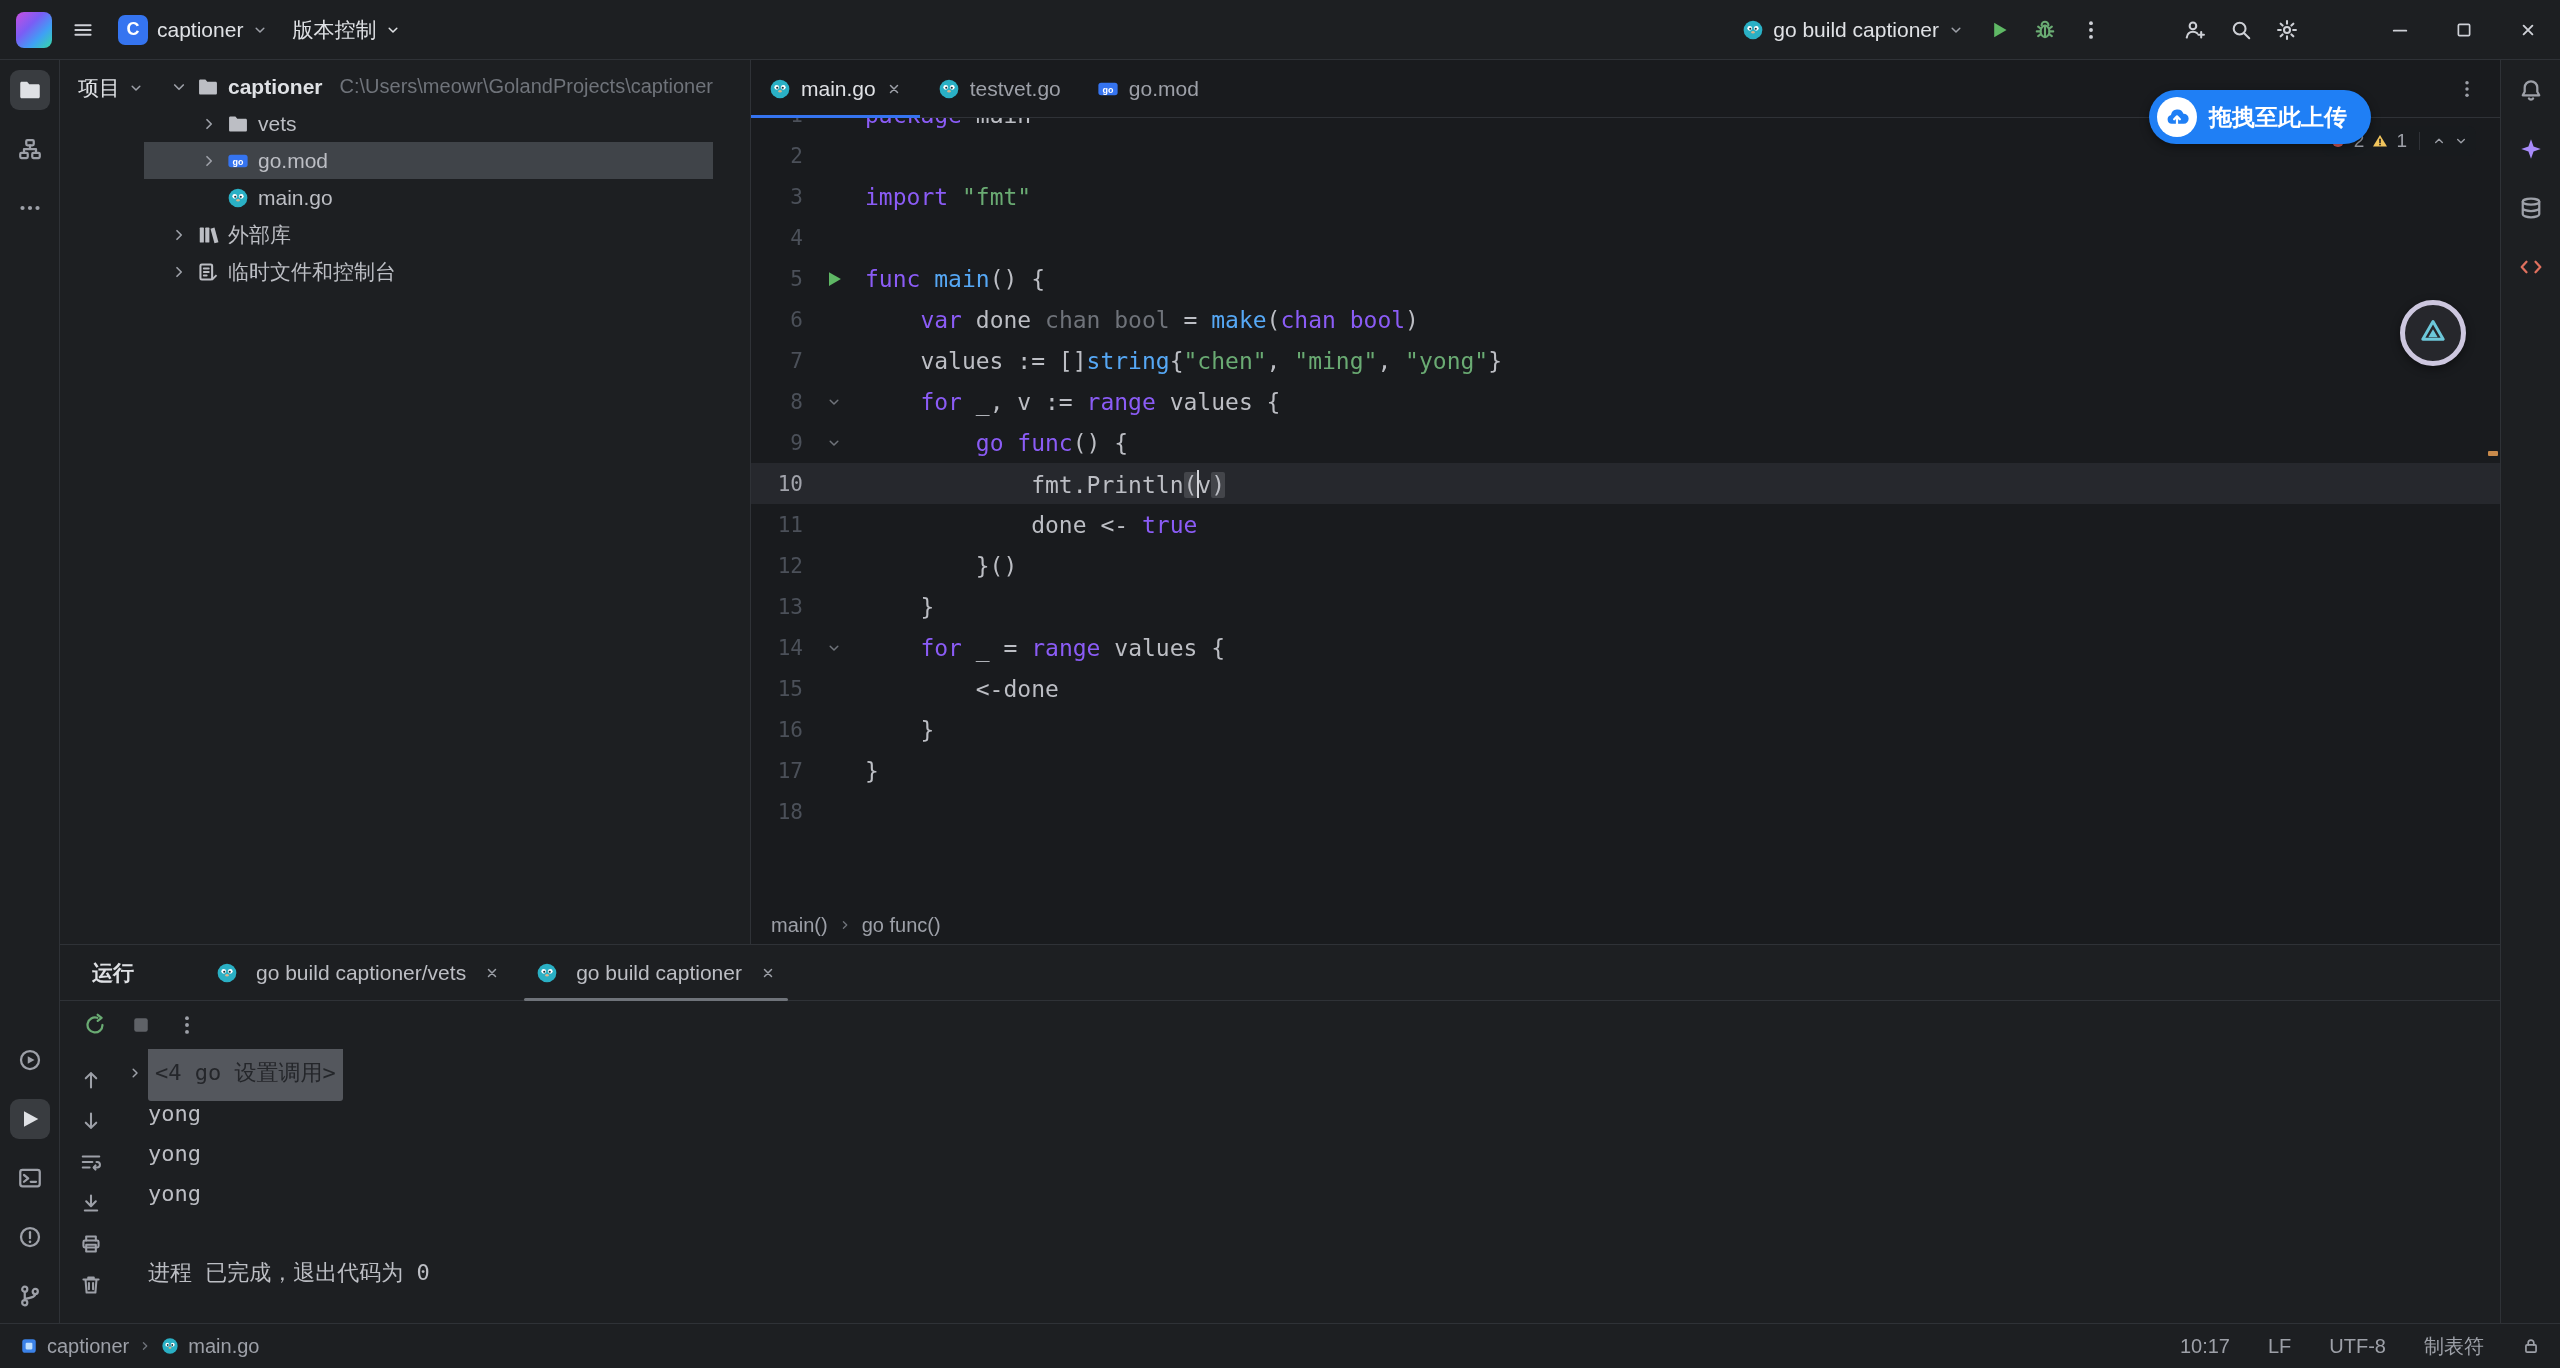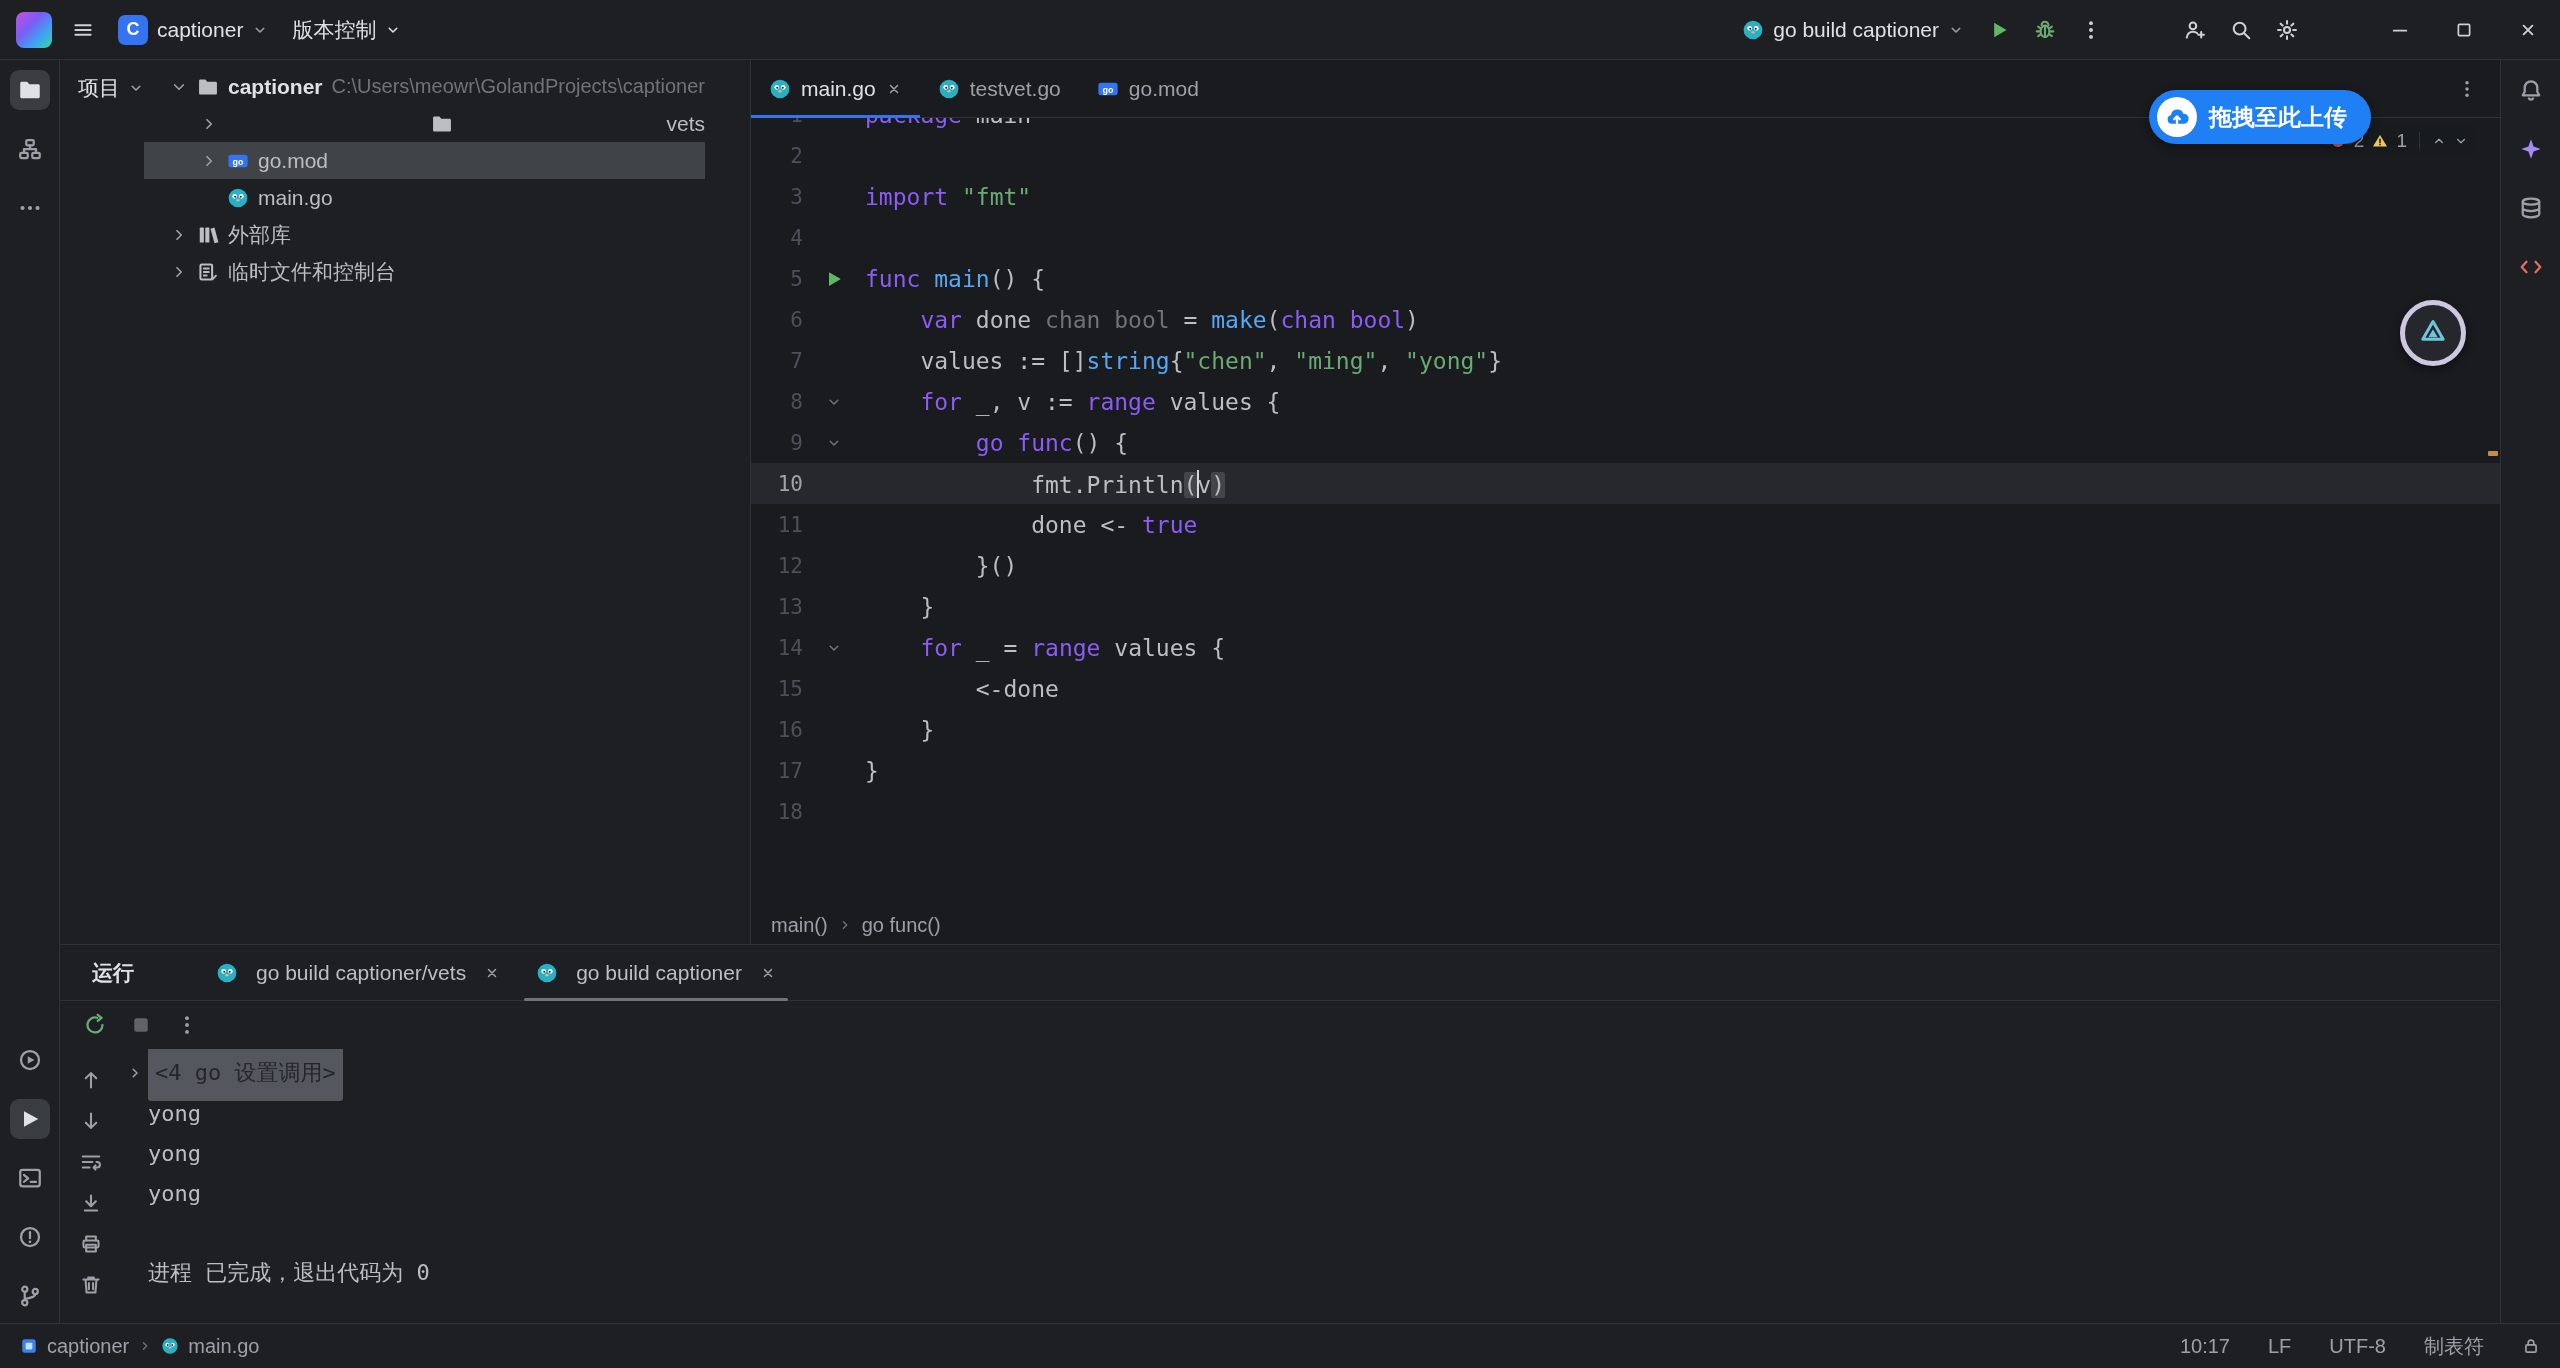--- a/index.html
+++ b/index.html
@@ -43,21 +43,21 @@
   .center-col{flex:1;display:flex;flex-direction:column;min-width:0}
   .upper-row{height:884px;display:flex;min-height:0}
 
   
   .project-panel{width:691px;flex:none;display:flex;flex-direction:row;background:var(--panel);border-right:1px solid var(--border)}
   .panel-header{height:56px;display:flex;align-items:center;gap:8px;padding-left:18px;color:var(--bright)}
   .tree{padding-top:8px}
   .tree-row{height:37px;display:flex;align-items:center;gap:9px;white-space:nowrap;overflow:hidden}
   .tree-row.selected{background:var(--selection)}
   .t-label{color:var(--text)} .t-label.bold{color:var(--bright);font-weight:700}
-  .t-path{color:var(--faint);font-size:20px;margin-left:0}
+  .t-path{color:var(--faint);font-size:20px;margin-left:8px}
   .chev{color:var(--dim)}
 
   
   .editor-col{flex:1;display:flex;flex-direction:column;background:var(--editor);min-width:0;position:relative}
   .tabbar{height:58px;flex:none;display:flex;align-items:stretch;border-bottom:1px solid var(--border);padding-right:10px}
   .tabs{display:flex}
   .tab{display:flex;align-items:center;gap:10px;padding:0 18px;color:var(--dim);position:relative}
   .tab.active{color:var(--bright)}
   .tab.active::after{content:"";position:absolute;left:0;right:0;bottom:-1px;height:3px;background:var(--accent)}
   .tabx{color:var(--dim)}
@@ -329,21 +329,21 @@
                 </svg>
               </span>
               <span class="ic i22">
                 <svg class="fi" viewBox="0 0 16 16">
                   <path d="M1.5 3.5c0-.6.4-1 1-1h3.6l1.4 1.7h6c.6 0 1 .4 1 1v7.3c0 .6-.4 1-1 1h-11c-.6 0-1-.4-1-1z"></path>
                 </svg>
               </span>
               <span class="t-label bold">captioner</span>
               <span class="t-path">C:\Users\meowr\GolandProjects\captioner</span>
             </div>
-            <div class="tree-row" style="padding-left: 56px; justify-content: space-between;">
+            <div class="tree-row" style="padding-left: 56px;">
               <span class="ic i18 chev">
                 <svg class="st" viewBox="0 0 16 16">
                   <path d="M6.2 4.2L10 8l-3.8 3.8"></path>
                 </svg>
               </span>
               <span class="ic i22">
                 <svg class="fi" viewBox="0 0 16 16">
                   <path d="M1.5 3.5c0-.6.4-1 1-1h3.6l1.4 1.7h6c.6 0 1 .4 1 1v7.3c0 .6-.4 1-1 1h-11c-.6 0-1-.4-1-1z"></path>
                 </svg>
               </span>

